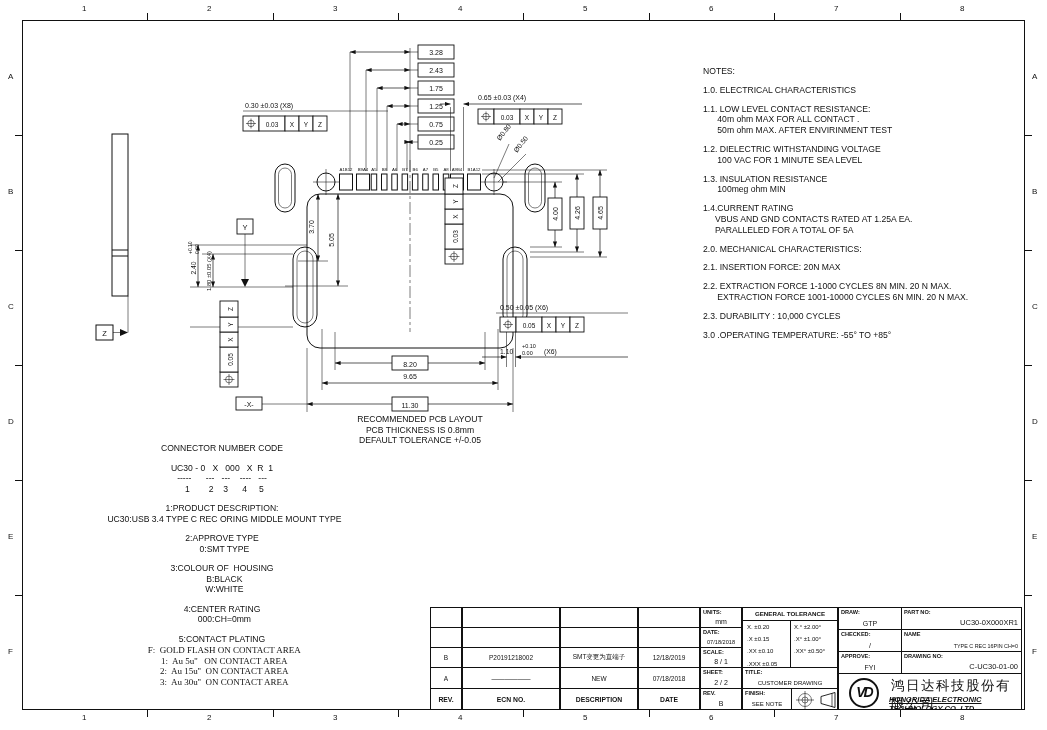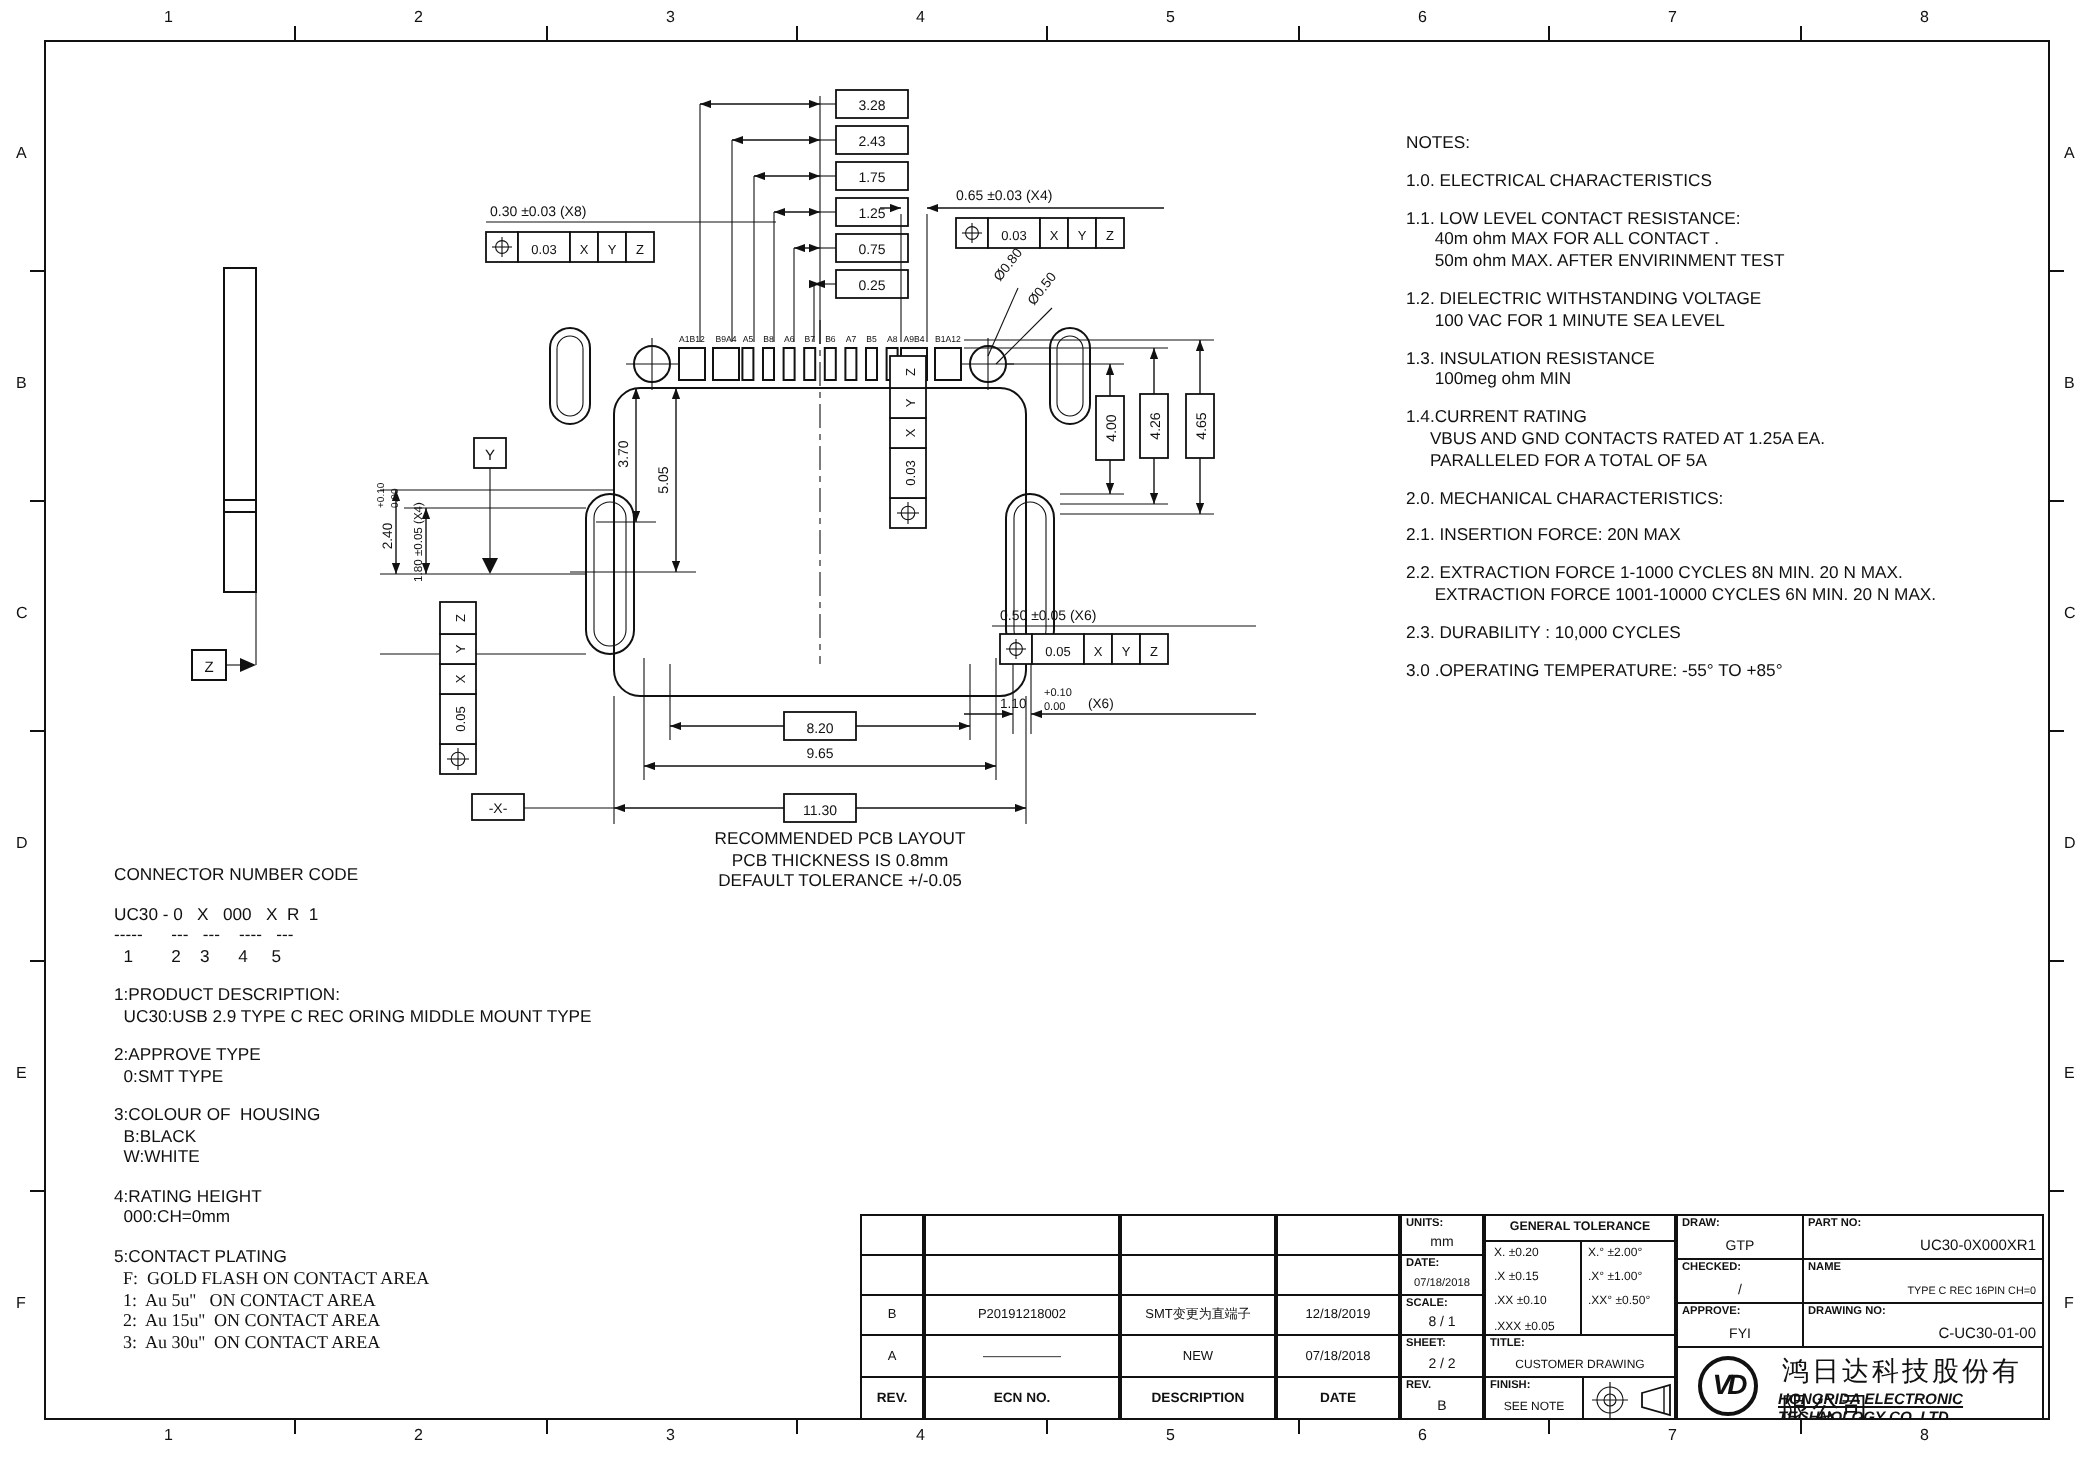--- a/index.html
+++ b/index.html
@@ -7,21 +7,21 @@
          font-family:"Liberation Sans",sans-serif;color:#111;}
   .abs{position:absolute;}
   .border-rect{position:absolute;left:22px;top:20px;width:1003px;height:690px;
                border:1.6px solid #111;box-sizing:border-box;}
   .zone{position:absolute;font-size:8px;color:#111;}
   .tick-v{position:absolute;width:1px;height:7px;background:#111;}
   .tick-h{position:absolute;width:7px;height:1px;background:#111;}
   .notes{position:absolute;left:703px;top:66px;width:320px;font-size:8.6px;line-height:10.8px;}
   .notes .item{white-space:pre;margin-top:8px;}
   .notes .head{white-space:pre;}
-  .codeblk{position:absolute;left:57px;top:432px;width:330px;font-size:8.6px;line-height:10.5px;}
+  .codeblk{position:absolute;left:57px;top:443px;width:330px;font-size:8.6px;line-height:10.5px;text-align:center;}
   .codeblk .sec{white-space:pre;margin-top:9px;}
   .codeblk .serif{font-family:"Liberation Serif",serif;font-size:9px;}
   .pcbnote{position:absolute;left:300px;top:414px;width:240px;text-align:center;
            font-size:8.6px;line-height:10.5px;white-space:pre-line;}
   
   .tb{position:absolute;left:430px;top:607px;width:592px;height:103px;font-size:6px;}
   .cell{position:absolute;border:1px solid #111;box-sizing:border-box;overflow:hidden;}
   .cell .lbl{position:absolute;left:2px;top:1px;font-weight:bold;font-size:5.6px;}
   .cell .val{position:absolute;left:0;right:0;bottom:2px;text-align:center;font-size:7px;}
   .cell .valr{position:absolute;right:3px;bottom:2px;font-size:7.5px;}
@@ -422,27 +422,27 @@
     <div class="item">2.3. DURABILITY : 10,000 CYCLES</div>
     <div class="item">3.0 .OPERATING TEMPERATURE: -55° TO +85°</div>
   </div>
 
   <div class="codeblk">
     <div class="sec" style="margin-top:0">CONNECTOR NUMBER CODE</div>
     <div class="sec">UC30 - 0   X   000   X  R  1</div>
     <div class="sec" style="margin-top:0">-----      ---   ---    ----   ---</div>
     <div class="sec" style="margin-top:0">  1        2    3      4     5</div>
     <div class="sec">1:PRODUCT DESCRIPTION:
-  UC30:USB 2.9 TYPE C REC ORING MIDDLE MOUNT TYPE</div>
+  UC30:USB 3.4 TYPE C REC ORING MIDDLE MOUNT TYPE</div>
     <div class="sec">2:APPROVE TYPE
   0:SMT TYPE</div>
     <div class="sec">3:COLOUR OF  HOUSING
   B:BLACK
   W:WHITE</div>
-    <div class="sec">4:RATING HEIGHT
+    <div class="sec">4:CENTER RATING
   000:CH=0mm</div>
     <div class="sec">5:CONTACT PLATING</div>
     <div class="sec serif" style="margin-top:1px">  F:  GOLD FLASH ON CONTACT AREA
   1:  Au 5u''   ON CONTACT AREA
   2:  Au 15u''  ON CONTACT AREA
   3:  Au 30u''  ON CONTACT AREA</div>
   </div>
 
   <div class="pcbnote">RECOMMENDED PCB LAYOUT
 PCB THICKNESS IS 0.8mm

